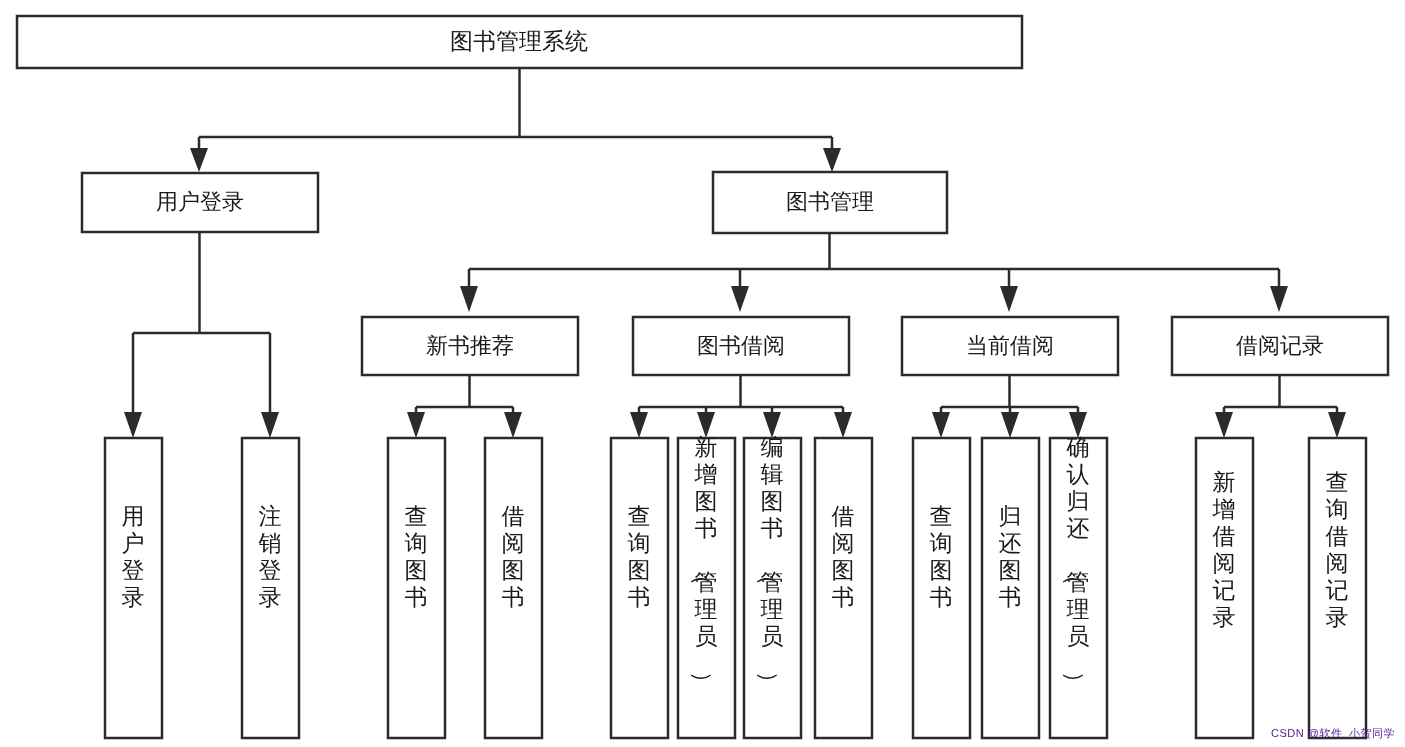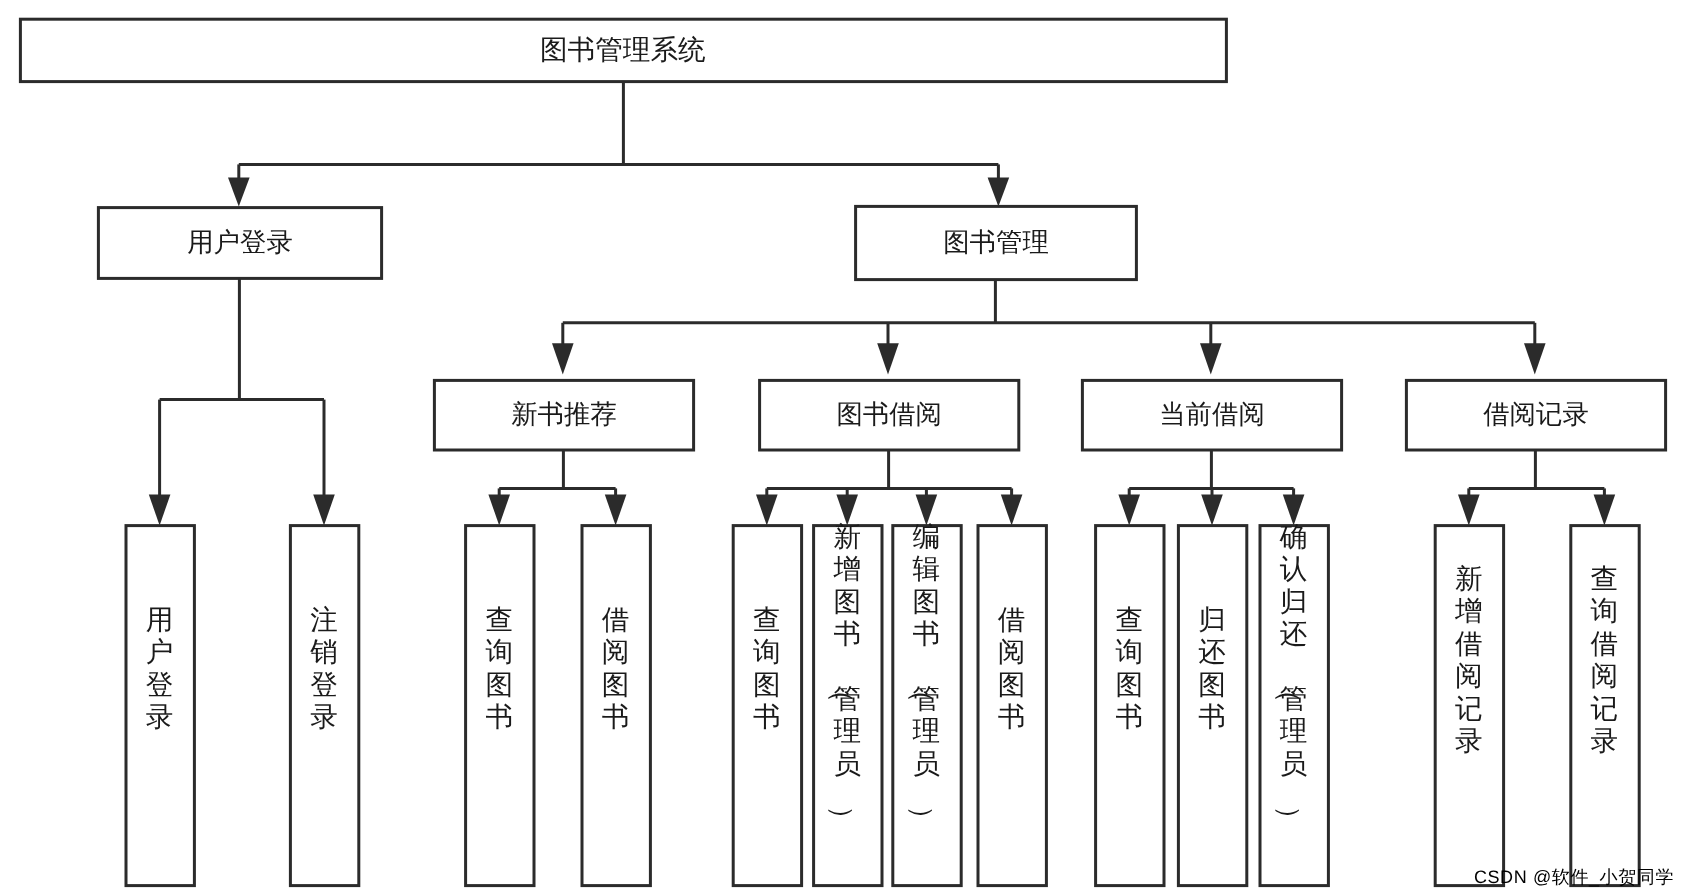--- a/index.html
+++ b/index.html
@@ -58,22 +58,22 @@
     font-family: "Liberation Sans", "DejaVu Sans", sans-serif;
     fill: #1a1a1a;
     font-size: 23px;
     text-anchor: middle;
   }
   .watermark {
     position: absolute;
     right: 10px;
     bottom: 6px;
     font-family: "Liberation Sans", "DejaVu Sans", sans-serif;
-    font-size: 15px;
-    color: #000000;
+    font-size: 11px;
+    color: #4c1d95;
     letter-spacing: 0.5px;
     white-space: nowrap;
     user-select: none;
   }
 </style>
 </head>
 <body>
 
 <div id="diagram-root">
 

